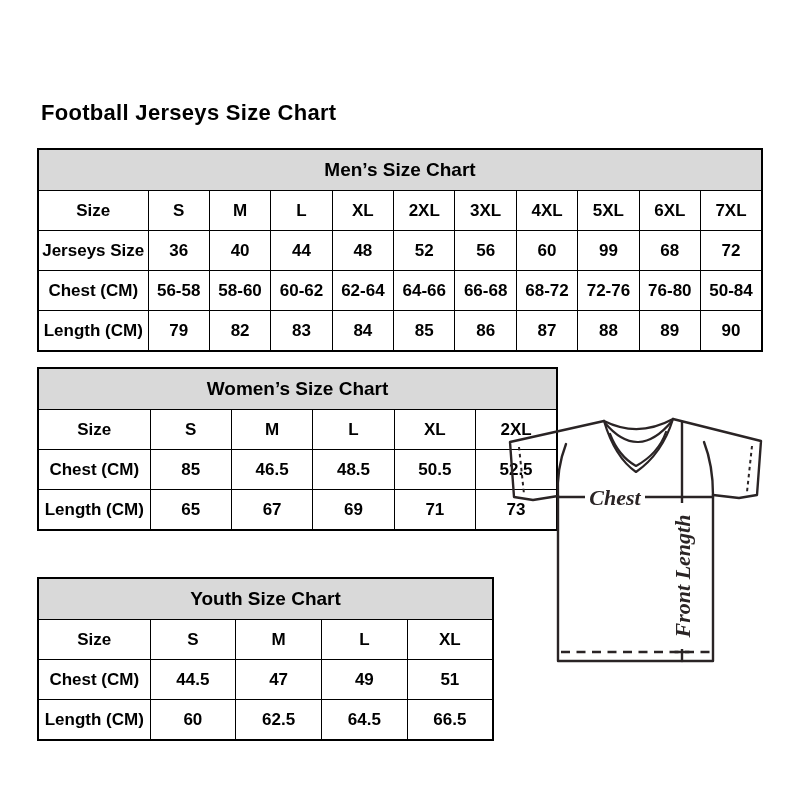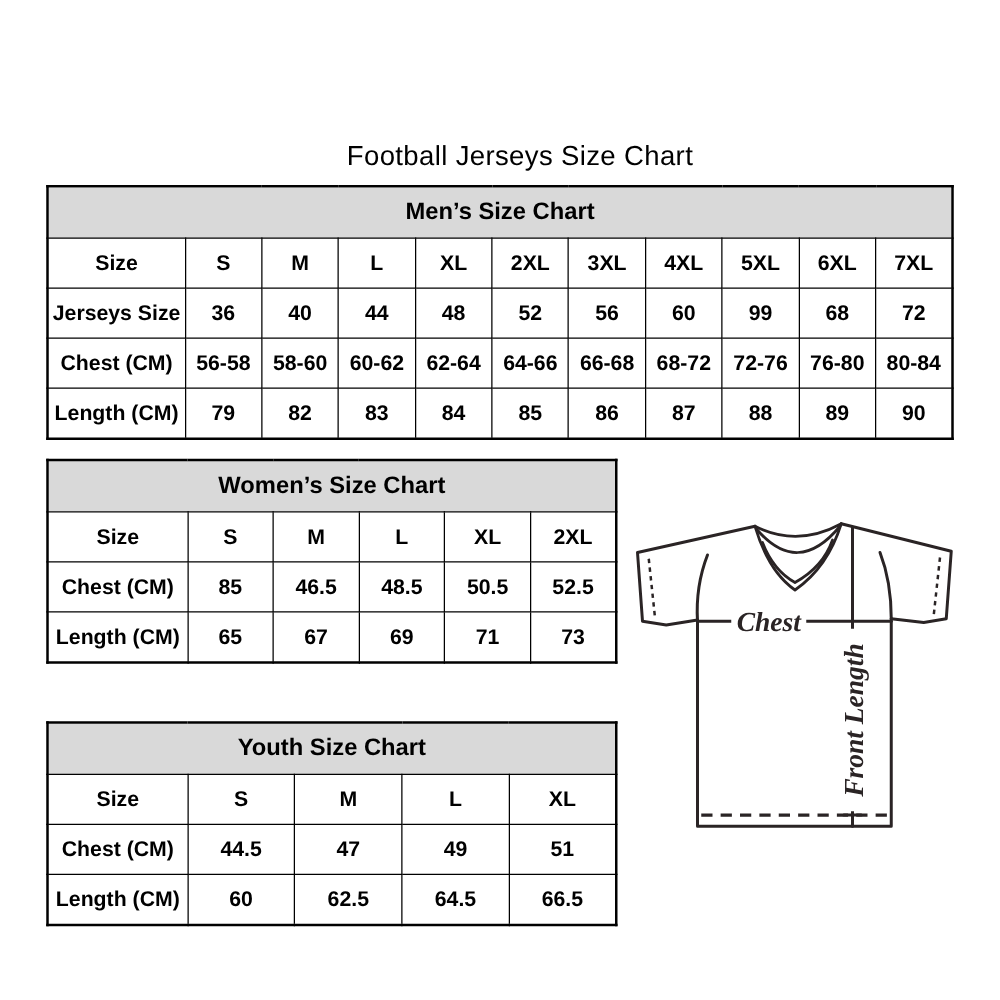--- a/index.html
+++ b/index.html
@@ -7,29 +7,29 @@
     position:relative;
     width:800px;height:800px;
     background:#fff;
     overflow:hidden;
     font-family:"Liberation Sans",sans-serif;
     color:var(--txt,#000);
   }
   #title{
     position:absolute;
     left:37px;top:96px;width:726px;
-    margin:16px;
-    text-align:center;
+    margin:4px;
+    text-align:left;
     font-size:22px;
-    font-weight:400;
+    font-weight:700;
     letter-spacing:.3px;
   }
   .tblhost{position:absolute;}
   .tblhost.mens  {left:37px;top:148px;width:726px;}
-  .tblhost.womens{left:37px;top:367px;width:457px;}
+  .tblhost.womens{left:37px;top:367px;width:521px;}
   .tblhost.youth {left:37px;top:577px;width:457px;}
   .tblhost table{
     width:100%;
     border-collapse:collapse;
     table-layout:fixed;
     border:2px solid var(--brd,#000);
   }
   .tblhost td{
     border:1px solid var(--brd,#000);
     height:39px;
@@ -116,21 +116,21 @@
             <td>Chest (CM)</td>
             <td>56-58</td>
             <td>58-60</td>
             <td>60-62</td>
             <td>62-64</td>
             <td>64-66</td>
             <td>66-68</td>
             <td>68-72</td>
             <td>72-76</td>
             <td>76-80</td>
-            <td>80-84</td>
+            <td>50-84</td>
           </tr>
           <tr>
             <td>Length (CM)</td>
             <td>79</td>
             <td>82</td>
             <td>83</td>
             <td>84</td>
             <td>85</td>
             <td>86</td>
             <td>87</td>

